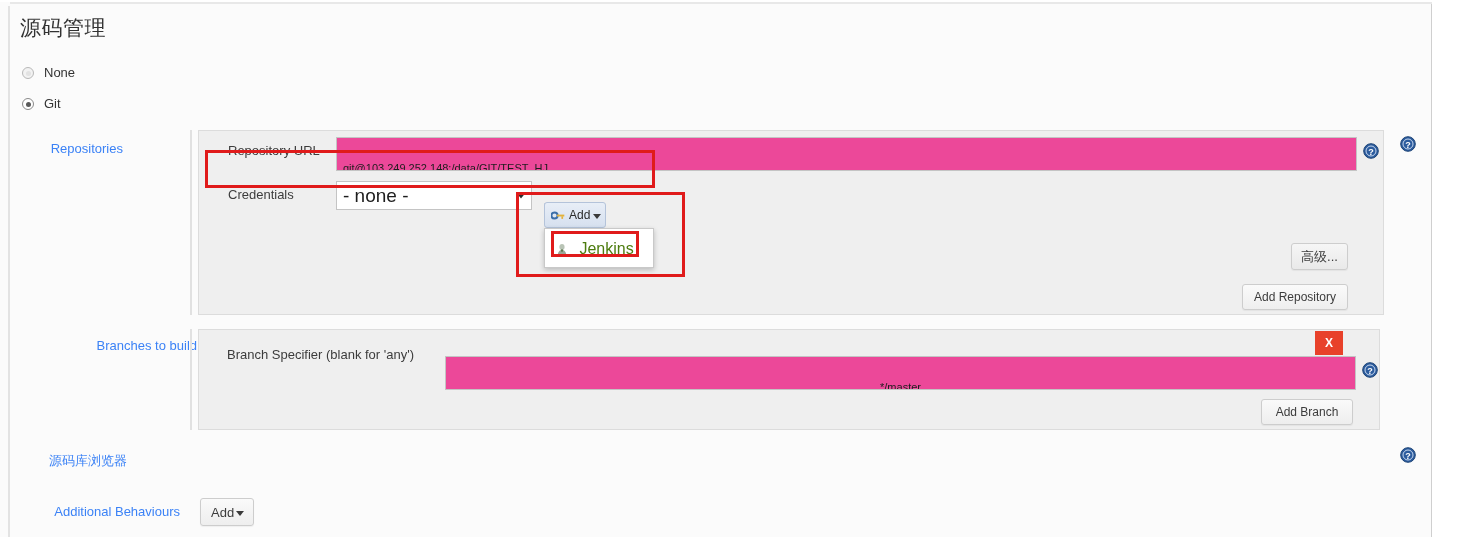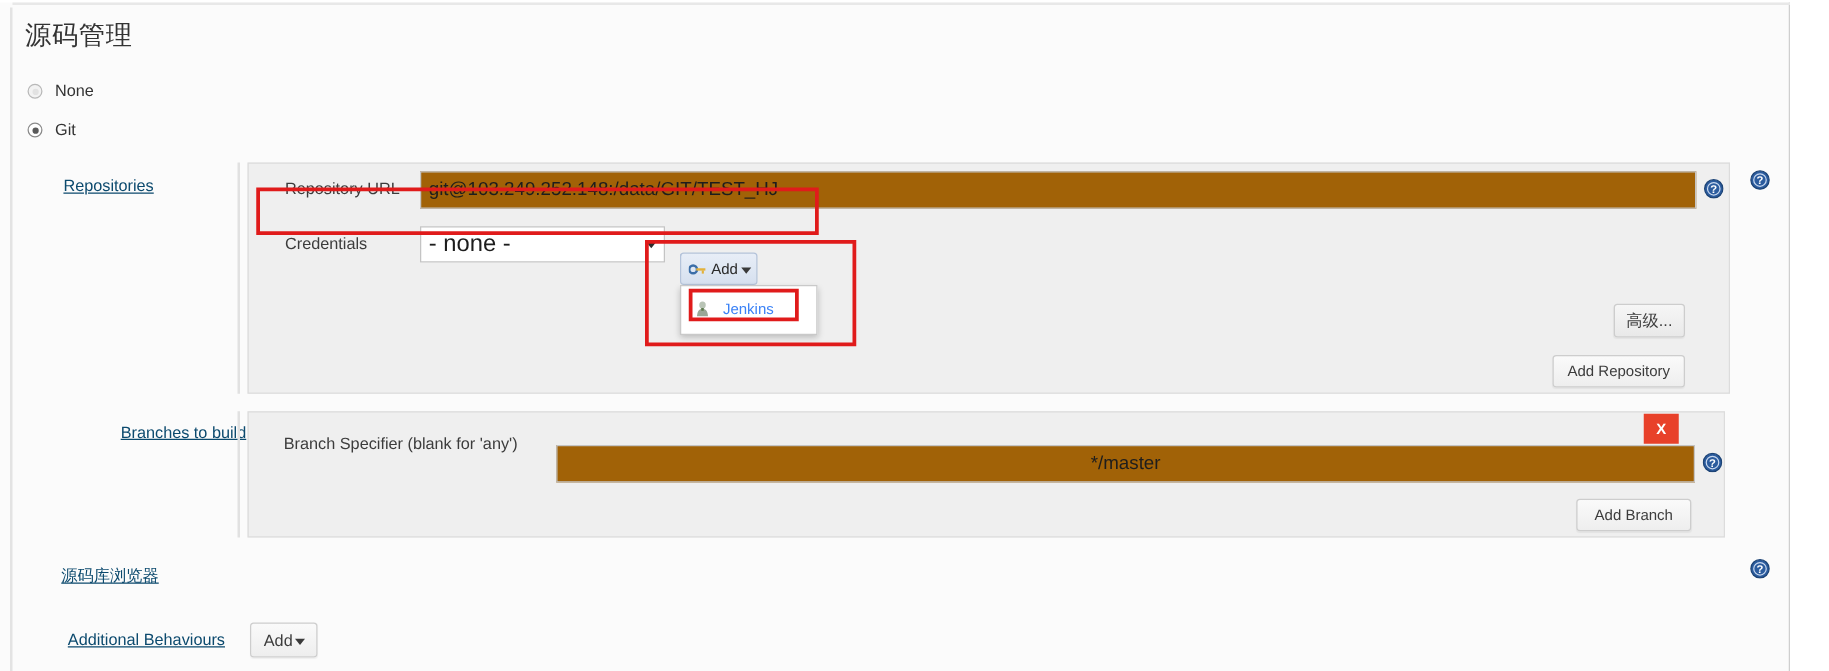--- a/index.html
+++ b/index.html
@@ -86,24 +86,23 @@
     width: 5px; height: 5px;
     border-radius: 50%;
     background: #e2e2e2;
   }
   .radio-label { margin-left: 10px; }
 
   
   .section-label {
     position: absolute;
     font-size: 13px;
-    color: #0c4a6e;
+    color: #3b82f6;
     text-align: right;
     white-space: nowrap;
-    text-decoration: underline;
   }
   .vrule {
     position: absolute;
     width: 2px;
     background: #e1e1e1;
   }
 
   .block {
     position: absolute;
     background: #efefef;
@@ -113,26 +112,26 @@
 
   .inner-label {
     position: absolute;
     font-size: 13px;
     color: #3c3c3c;
     white-space: nowrap;
   }
 
   .txtinput {
     position: absolute;
-    background: #a16207;
+    background: #ec4899;
     border: 1px solid #c4c4c4;
     box-sizing: border-box;
-    font-size: 15px;
+    font-size: 11px;
     color: #1d1d1d;
-    padding: 0 6px;
+    padding: 16px 6px;
     line-height: 26px;
     white-space: nowrap;
     overflow: hidden;
     font-family: "Liberation Sans", "DejaVu Sans", sans-serif;
   }
 
   .selectbox {
     position: absolute;
     background: #ffffff;
     border: 1px solid #c4c4c4;
@@ -187,22 +186,22 @@
   .dropdown-menu {
     position: absolute;
     background: #ffffff;
     border: 1px solid #c9c9c9;
     box-shadow: 0 2px 5px rgba(0,0,0,0.22);
     box-sizing: border-box;
     z-index: 40;
   }
   .dropdown-item {
     position: absolute;
-    font-size: 12px;
-    color: #3b82f6;
+    font-size: 16px;
+    color: #4d7c0f;
     white-space: nowrap;
   }
 
   .delete-x {
     position: absolute;
     background: #e8412a;
     color: #ffffff;
     font-size: 12px;
     font-weight: bold;
     text-align: center;

